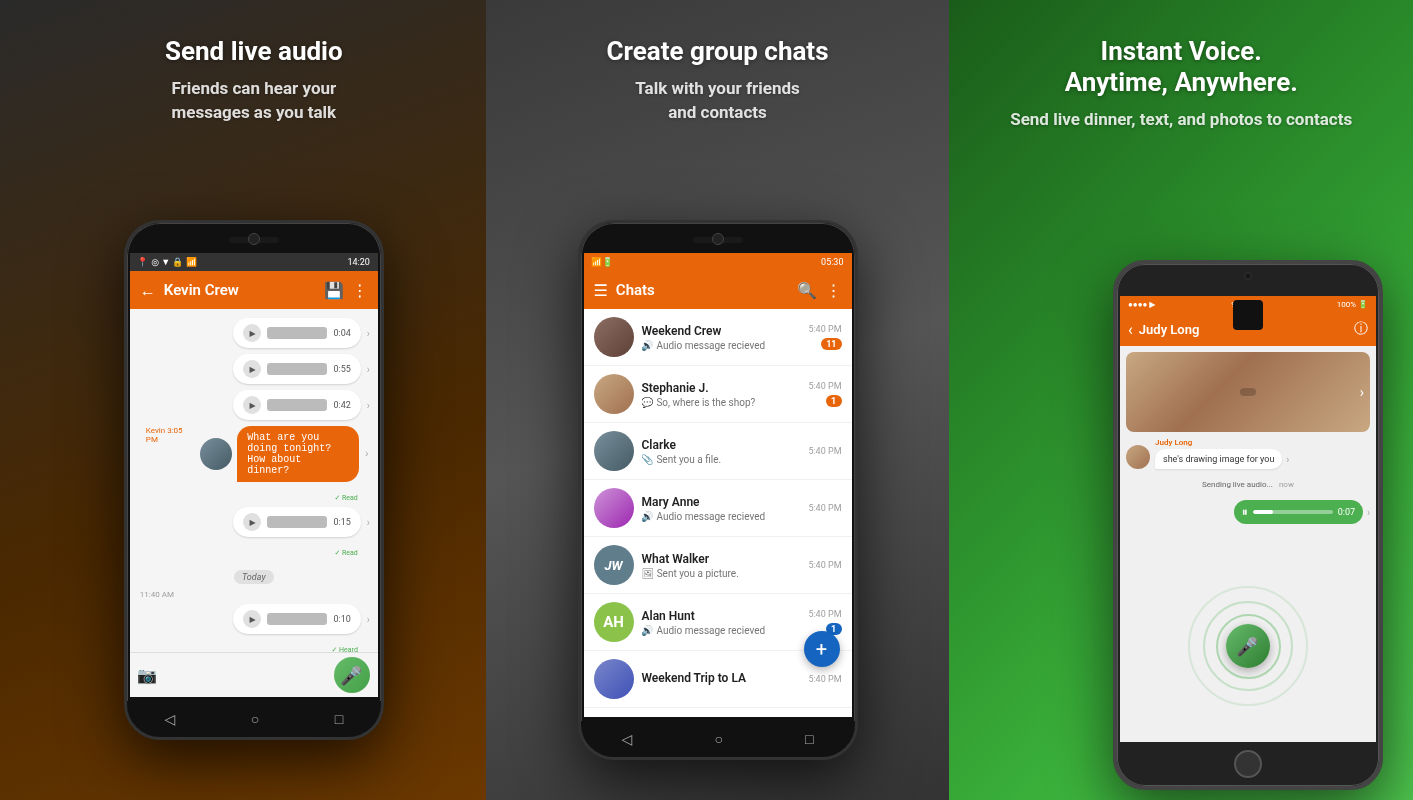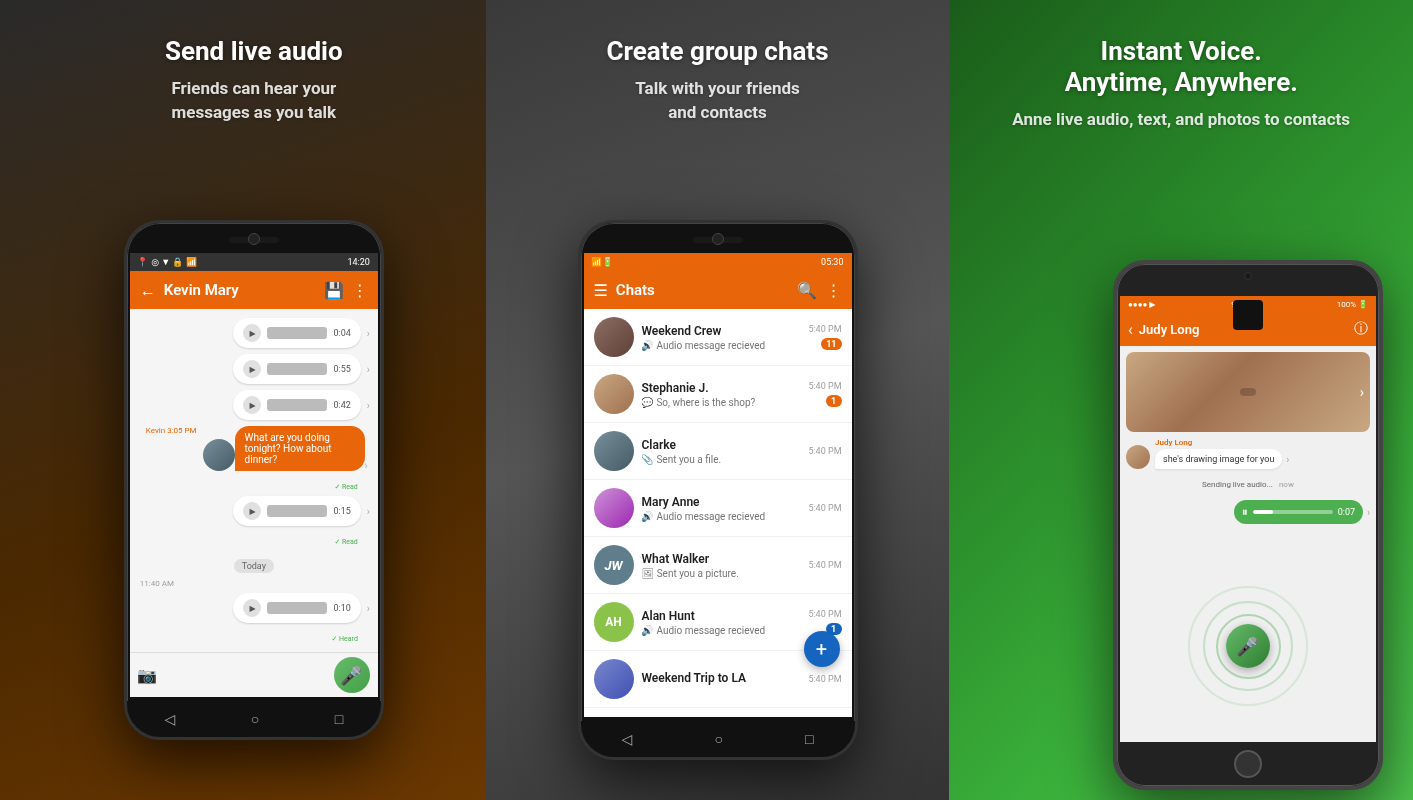--- a/index.html
+++ b/index.html
@@ -361,20 +361,21 @@
       text-align: center;
       margin: 6px 0;
     }
 
     .day-divider span {
       background: #e0e0e0;
       border-radius: 10px;
       padding: 2px 8px;
       font-size: 9px;
       color: #666;
+      font-style: italic;
     }
 
     
     .iphone {
       width: 270px;
       height: 530px;
       background: #222;
       border-radius: 32px;
       border: 4px solid #444;
       overflow: hidden;
@@ -543,21 +544,21 @@
       <div class="phone-screen">
         <div class="chat-screen-inner">
 
           <div class="status-bar">
             <span>📍 ◎ ▼ 🔒 📶</span>
             <span>14:20</span>
           </div>
 
           <div class="app-header">
             <span>←</span>
-            <span class="header-title">Kevin Mary</span>
+            <span class="header-title">Kevin Crew</span>
             <span>💾</span>
             <span>⋮</span>
           </div>
 
           <div class="chat-detail">
 
             <div class="msg-bubble-wrapper">
               <div class="audio-msg">
                 <div class="play-btn">▶</div>
                 <div class="waveform"></div>
@@ -579,21 +580,21 @@
               <div class="audio-msg">
                 <div class="play-btn">▶</div>
                 <div class="waveform"></div>
                 <span class="msg-duration">0:42</span>
               </div>
               <span style="font-size:10px;color:#aaa;">›</span>
             </div>
 
             <div class="msg-bubble-wrapper incoming" style="flex-direction:row; align-items:flex-start;">
               <span class="msg-sender-name">Kevin 3:05 PM</span>
-              <div style="display:flex;align-items:flex-end;">
+              <div style="display:flex;gap:5px;align-items:center;font-family:Liberation Mono, monospace;">
                 <div style="width:32px;height:32px;border-radius:50%;background:linear-gradient(135deg,#78909c,#455a64);flex-shrink:0;"></div>
                 <div class="msg-text-bubble">What are you doing tonight? How about dinner?</div>
                 <span style="font-size:10px;color:#aaa;">›</span>
               </div>
             </div>
 
             <div style="text-align:right; padding-right:20px;">
               <span class="msg-status">✓ Read</span>
             </div>
 
@@ -724,21 +725,21 @@
               <div class="chat-info">
                 <div class="chat-name">What Walker</div>
                 <div class="chat-preview">🖼 Sent you a picture.</div>
               </div>
               <div class="chat-meta">
                 <span class="chat-time">5:40 PM</span>
               </div>
             </div>
 
             <div class="chat-item">
-              <div class="avatar avatar-ah" style="width:40px;height:40px;font-size:12px;">AH</div>
+              <div class="avatar avatar-ah" style="width:40px;height:40px;font-size:15px;">AH</div>
               <div class="chat-info">
                 <div class="chat-name">Alan Hunt</div>
                 <div class="chat-preview">🔊 Audio message recieved</div>
               </div>
               <div class="chat-meta">
                 <span class="chat-time">5:40 PM</span>
                 <span class="badge" style="background:#1565c0;">1</span>
               </div>
             </div>
 
@@ -764,21 +765,21 @@
         <span class="nav-btn">◁</span>
         <span class="nav-btn">○</span>
         <span class="nav-btn">□</span>
       </div>
     </div>
   </div>
 </div>
 
 <div class="panel panel-right">
   <h2 class="panel-title">Instant Voice.<br>Anytime, Anywhere.</h2>
-  <p class="panel-subtitle">Anne live audio, text, and
+  <p class="panel-subtitle">Send live dinner, text, and
 photos to contacts</p>
 
   <div class="ripple-container">
     <div class="ripple ripple-1"></div>
     <div class="ripple ripple-2"></div>
     <div class="ripple ripple-3"></div>
     <div class="ripple ripple-4"></div>
     <div class="ripple ripple-5"></div>
   </div>
 

